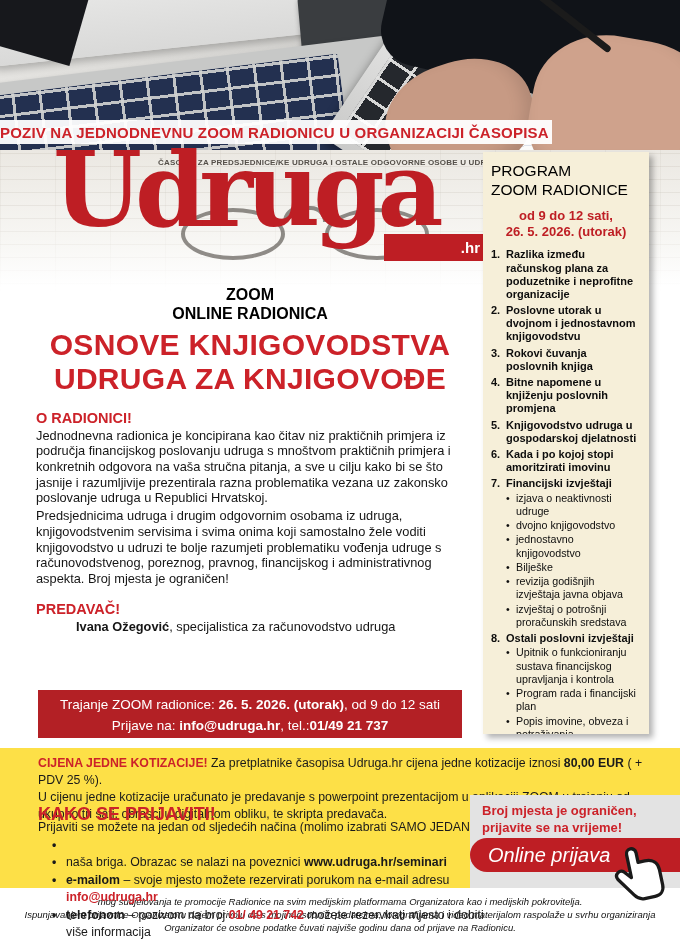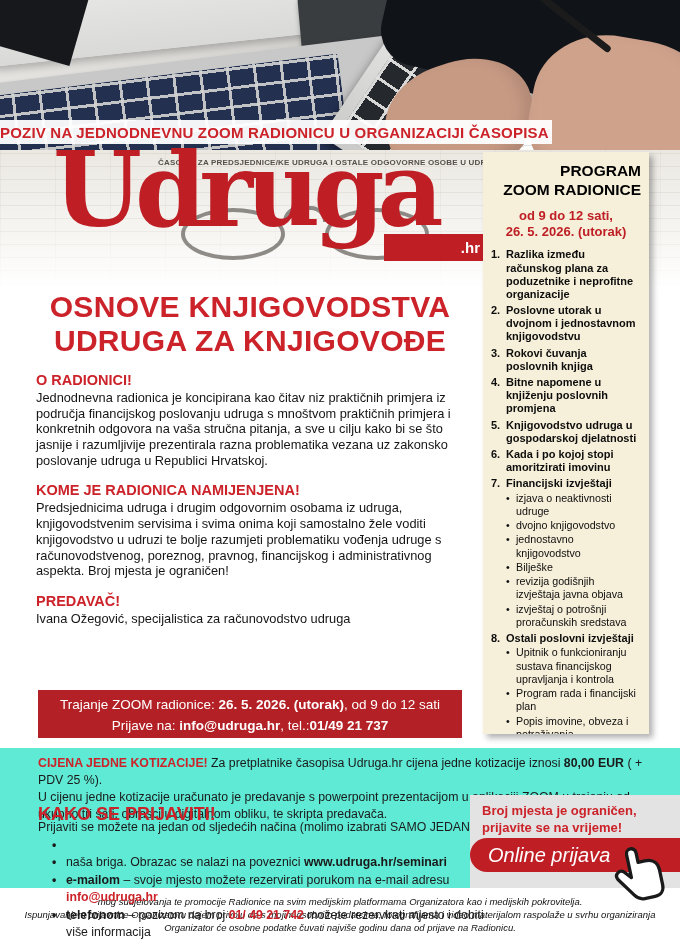--- a/index.html
+++ b/index.html
@@ -60,44 +60,44 @@
   
   .logo{position:absolute;left:26px;top:142px;z-index:4;width:445px;height:135px;}
   .logo-word{font-family:"DejaVu Serif",serif;font-weight:bold;font-size:102px;line-height:.95;color:var(--red);letter-spacing:-7px;margin-left:27px;}
   .logo-tld{position:absolute;left:358px;top:92px;width:106px;height:27px;background:var(--red);color:#fff;
     font-weight:bold;font-size:15px;display:flex;align-items:center;justify-content:flex-end;padding-right:10px;}
   .tagline{position:absolute;left:158px;top:158px;z-index:4;font-size:8px;font-weight:bold;color:#55504a;letter-spacing:.2px;}
 
   
   .sidebar{position:absolute;left:483px;top:152px;width:166px;height:582px;background:var(--cream);
     box-shadow:4px 4px 6px rgba(0,0,0,.30);padding:10px 8px 8px 8px;z-index:6;overflow:hidden;}
-  .sb-title{text-align:right;font-weight:bold;font-size:15.5px;line-height:1.22;color:#000;}
+  .sb-title{text-align:left;font-weight:normal;font-size:15.5px;line-height:1.22;color:#000;}
   .sb-date{text-align:center;font-weight:bold;font-size:13px;line-height:1.25;color:var(--red);margin-top:8px;}
   .p-list{margin-top:8px;}
   .p-item{display:flex;font-weight:bold;font-size:11px;line-height:1.2;margin-top:3px;color:#0d0d0d;}
   .p-num{width:15px;flex:0 0 15px;}
   .p-text{flex:1;}
   .p-sub{display:flex;font-size:10.7px;line-height:1.24;margin:1px 0 0 15px;color:#0d0d0d;}
   .p-bullet{width:10px;flex:0 0 10px;}
 
   
   .main{position:absolute;left:36px;top:286px;width:428px;z-index:3;}
   .kicker{text-align:center;font-weight:bold;font-size:16px;line-height:1.18;color:#000;}
   .big-title{text-align:center;font-weight:bold;font-size:30px;line-height:1.13;color:var(--red-bright);margin-top:4px;letter-spacing:.3px;}
   .sec-head{color:var(--red-bright);font-weight:bold;font-size:14.5px;margin-top:14px;}
   .main p{font-size:12.8px;line-height:1.23;margin-top:2px;color:#151515;}
-  .lect b{font-weight:normal;}
+  .lect b{font-weight:bold;margin-left:40px;}
 
   
   .sched{position:absolute;left:38px;top:690px;width:424px;height:48px;background:var(--bar-red);color:#fff;
     text-align:center;font-size:13.5px;line-height:1.55;padding-top:5px;z-index:3;}
   .sched b{font-weight:bold;}
 
   
-  .band{position:absolute;left:0;top:748px;width:680px;height:140px;background:#5eead4;z-index:2;}
+  .band{position:absolute;left:0;top:748px;width:680px;height:140px;background:#fde047;z-index:2;}
   .pricing{position:absolute;left:38px;top:7px;width:612px;font-size:12.3px;line-height:1.38;}
   .pricing .ph{color:var(--red-bright);font-weight:bold;}
   .pricing b{font-weight:bold;}
   .signup-head{position:absolute;left:38px;top:56px;color:var(--red-bright);font-weight:bold;font-size:18px;}
   .signup-intro{position:absolute;left:38px;top:72px;font-size:12.3px;}
   .s-list{position:absolute;left:52px;top:89px;width:450px;}
   .s-item{display:flex;font-size:12.3px;line-height:1.42;}
   .s-dot{width:14px;flex:0 0 14px;font-weight:bold;}
   .seg-b{font-weight:bold;}
   .seg-r{font-weight:bold;color:var(--red-bright);}
@@ -232,27 +232,30 @@
           <span>Program rada i financijski plan</span>
         </div>
         <div class="p-sub">
           <span class="p-bullet">•</span>
           <span>Popis imovine, obveza i potraživanja</span>
         </div>
       </div>
   </div>
 
   <div class="main">
+    <div class="kicker">
+      <div>ZOOM</div>
+      <div>ONLINE RADIONICA</div>
+    </div>
     <div class="big-title">
       <div>OSNOVE KNJIGOVODSTVA</div>
       <div>UDRUGA ZA KNJIGOVOĐE</div>
     </div>
     <div class="sec-head">O RADIONICI!</div>
     <p>Jednodnevna radionica je koncipirana kao čitav niz praktičnih primjera iz područja financijskog poslovanju udruga s mnoštvom praktičnih primjera i konkretnih odgovora na vaša stručna pitanja, a sve u cilju kako bi se što jasnije i razumljivije prezentirala razna problematika vezana uz zakonsko poslovanje udruga u Republici Hrvatskoj.</p>
-    <div class="sec-head">KOME JE RADIONICA NAMIJENJENA!</div>
     <p>Predsjednicima udruga i drugim odgovornim osobama iz udruga, knjigovodstvenim servisima i svima onima koji samostalno žele voditi knjigovodstvo u udruzi te bolje razumjeti problematiku vođenja udruge s računovodstvenog, poreznog, pravnog, financijskog i administrativnog aspekta. Broj mjesta je ograničen!</p>
     <div class="sec-head">PREDAVAČ!</div>
     <p class="lect"><b>Ivana Ožegović</b><span>, specijalistica za računovodstvo udruga</span></p>
   </div>
 
   <div class="sched">
     <div><span>Trajanje ZOOM radionice: </span><b>26. 5. 2026. (utorak)</b><span>, od 9 do 12 sati</span></div>
     <div><span>Prijave na: </span><b>info@udruga.hr</b><span>, tel.:</span><b>01/49 21 737</b></div>
   </div>
 

